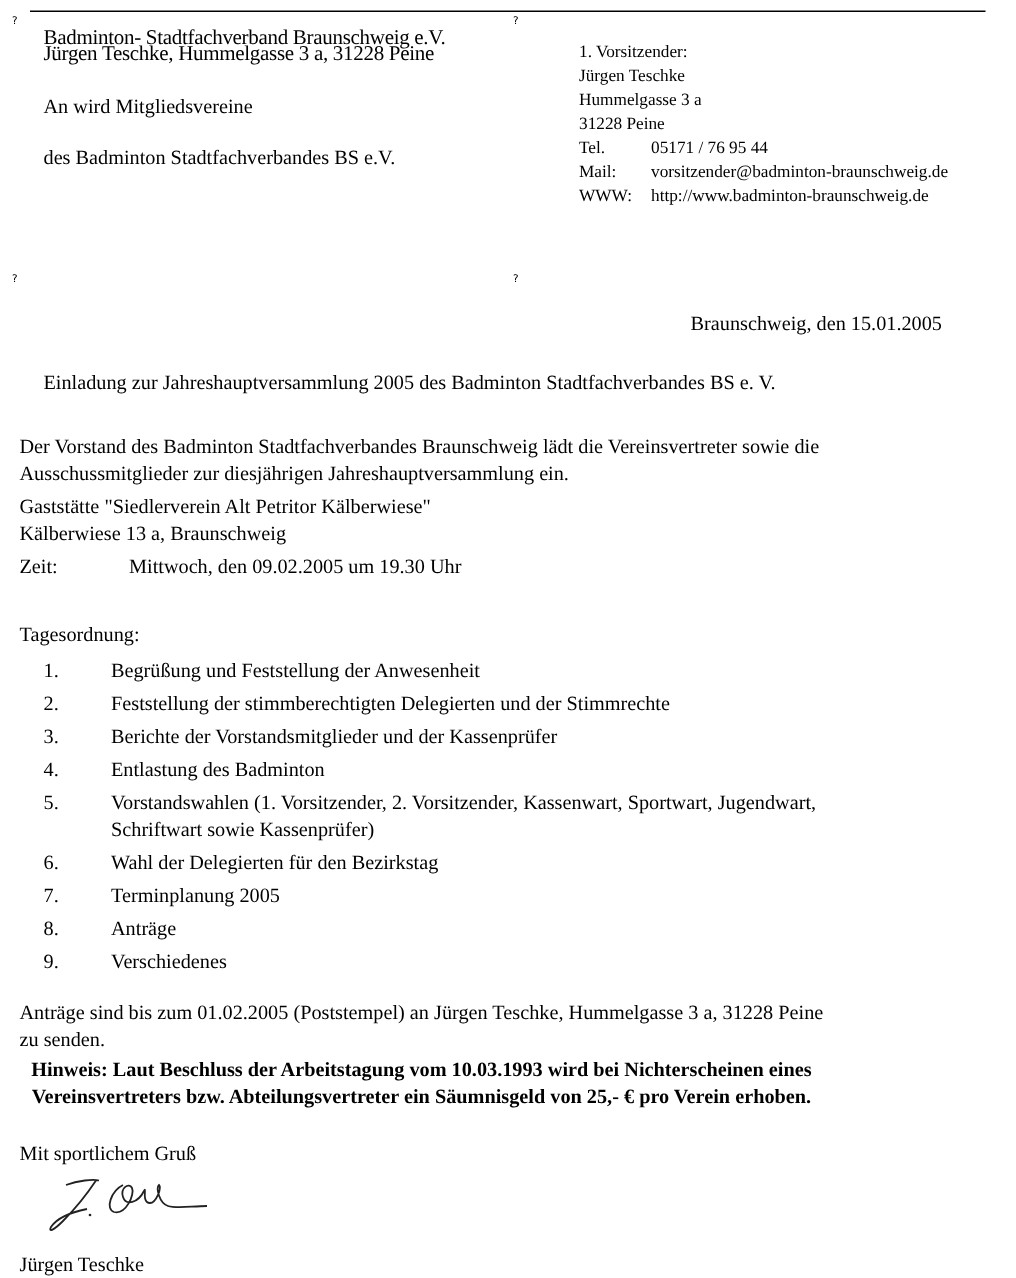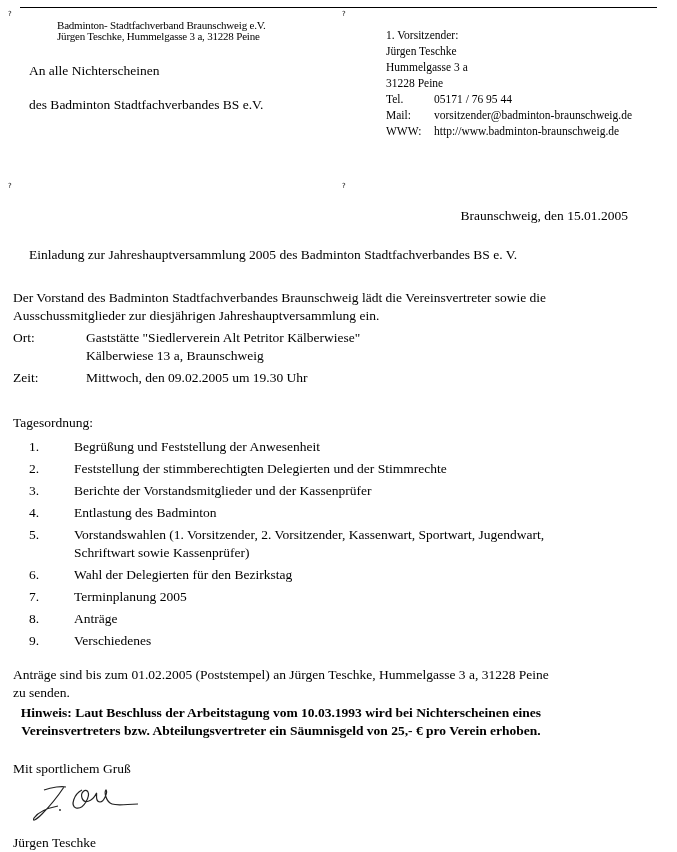--- a/index.html
+++ b/index.html
@@ -1,21 +1,21 @@
 <!DOCTYPE html>
 <html><head>
 <meta charset="utf-8">
 <style>
   html, body { margin:0; padding:0; background:#fff; }
   body { width:677px; height:852px; position:relative; overflow:hidden;
          font-family:"Liberation Serif", "DejaVu Serif", serif; color:#000; }
   .abs { position:absolute; white-space:nowrap; }
   .topline { position:absolute; left:20px; top:7px; width:637px; height:1px; background:#000; }
   .qm { position:absolute; font-family:"DejaVu Sans", sans-serif; font-size:7px; color:#000; }
-  .sender { font-size:11px; line-height:11px; left:29px; top:20px; letter-spacing:-0.2px;margin-left:28px; }
+  .sender { font-size:14px; line-height:11px; left:29px; top:20px; letter-spacing:-0.2px; }
   .recipient { font-size:13.5px; left:29px; }
   .contact { left:386px; top:27px; font-size:11.5px; line-height:16px; }
   .contact .row { display:flex; }
   .contact .lbl { width:48px; }
   .date { font-size:13.5px; right:49px; top:208px;margin-left:16px; }
   .title { font-size:13.5px; font-weight:normal; left:29px; top:247px; }
   .body { font-size:13.5px; left:13px; line-height:18px; }
   .dl { display:flex; }
   .dl .k { width:73px; }
   .agenda { left:29px; top:438px; font-size:13.5px; }
@@ -30,21 +30,21 @@
 <span class="qm" style="left:8px;top:10px;">?</span>
 <span class="qm" style="left:342px;top:10px;">?</span>
 <span class="qm" style="left:8px;top:182px;">?</span>
 <span class="qm" style="left:342px;top:182px;">?</span>
 
 <div class="abs sender">
   <div>Badminton- Stadtfachverband Braunschweig e.V.</div>
   <div>Jürgen Teschke, Hummelgasse 3 a, 31228 Peine</div>
 </div>
 
-<div class="abs recipient" style="top:63px;">An alle Nichterscheinen</div>
+<div class="abs recipient" style="top:63px;">An wird Mitgliedsvereine</div>
 <div class="abs recipient" style="top:97px;">des Badminton Stadtfachverbandes BS e.V.</div>
 
 <div class="abs contact">
   <div>1. Vorsitzender:</div>
   <div>Jürgen Teschke</div>
   <div>Hummelgasse 3 a</div>
   <div>31228 Peine</div>
   <div class="row">
     <span class="lbl">Tel.</span>
     <span>05171 / 76 95 44</span>
@@ -60,21 +60,20 @@
 </div>
 
 <div class="abs date">Braunschweig, den 15.01.2005</div>
 
 <div class="abs title">Einladung zur Jahreshauptversammlung 2005 des Badminton Stadtfachverbandes BS e. V.</div>
 
 <div class="abs body" style="top:289px;">
   <div>Der Vorstand des Badminton Stadtfachverbandes Braunschweig lädt die Vereinsvertreter sowie die</div>
   <div>Ausschussmitglieder zur diesjährigen Jahreshauptversammlung ein.</div>
   <div class="dl" style="margin-top:4px;">
-    <span class="k">Ort:</span>
     <div>
       <div>Gaststätte "Siedlerverein Alt Petritor Kälberwiese"</div>
       <div>Kälberwiese 13 a, Braunschweig</div>
     </div>
   </div>
   <div class="dl" style="margin-top:4px;">
     <span class="k">Zeit:</span>
     <span>Mittwoch, den 09.02.2005 um 19.30 Uhr</span>
   </div>
 </div>

